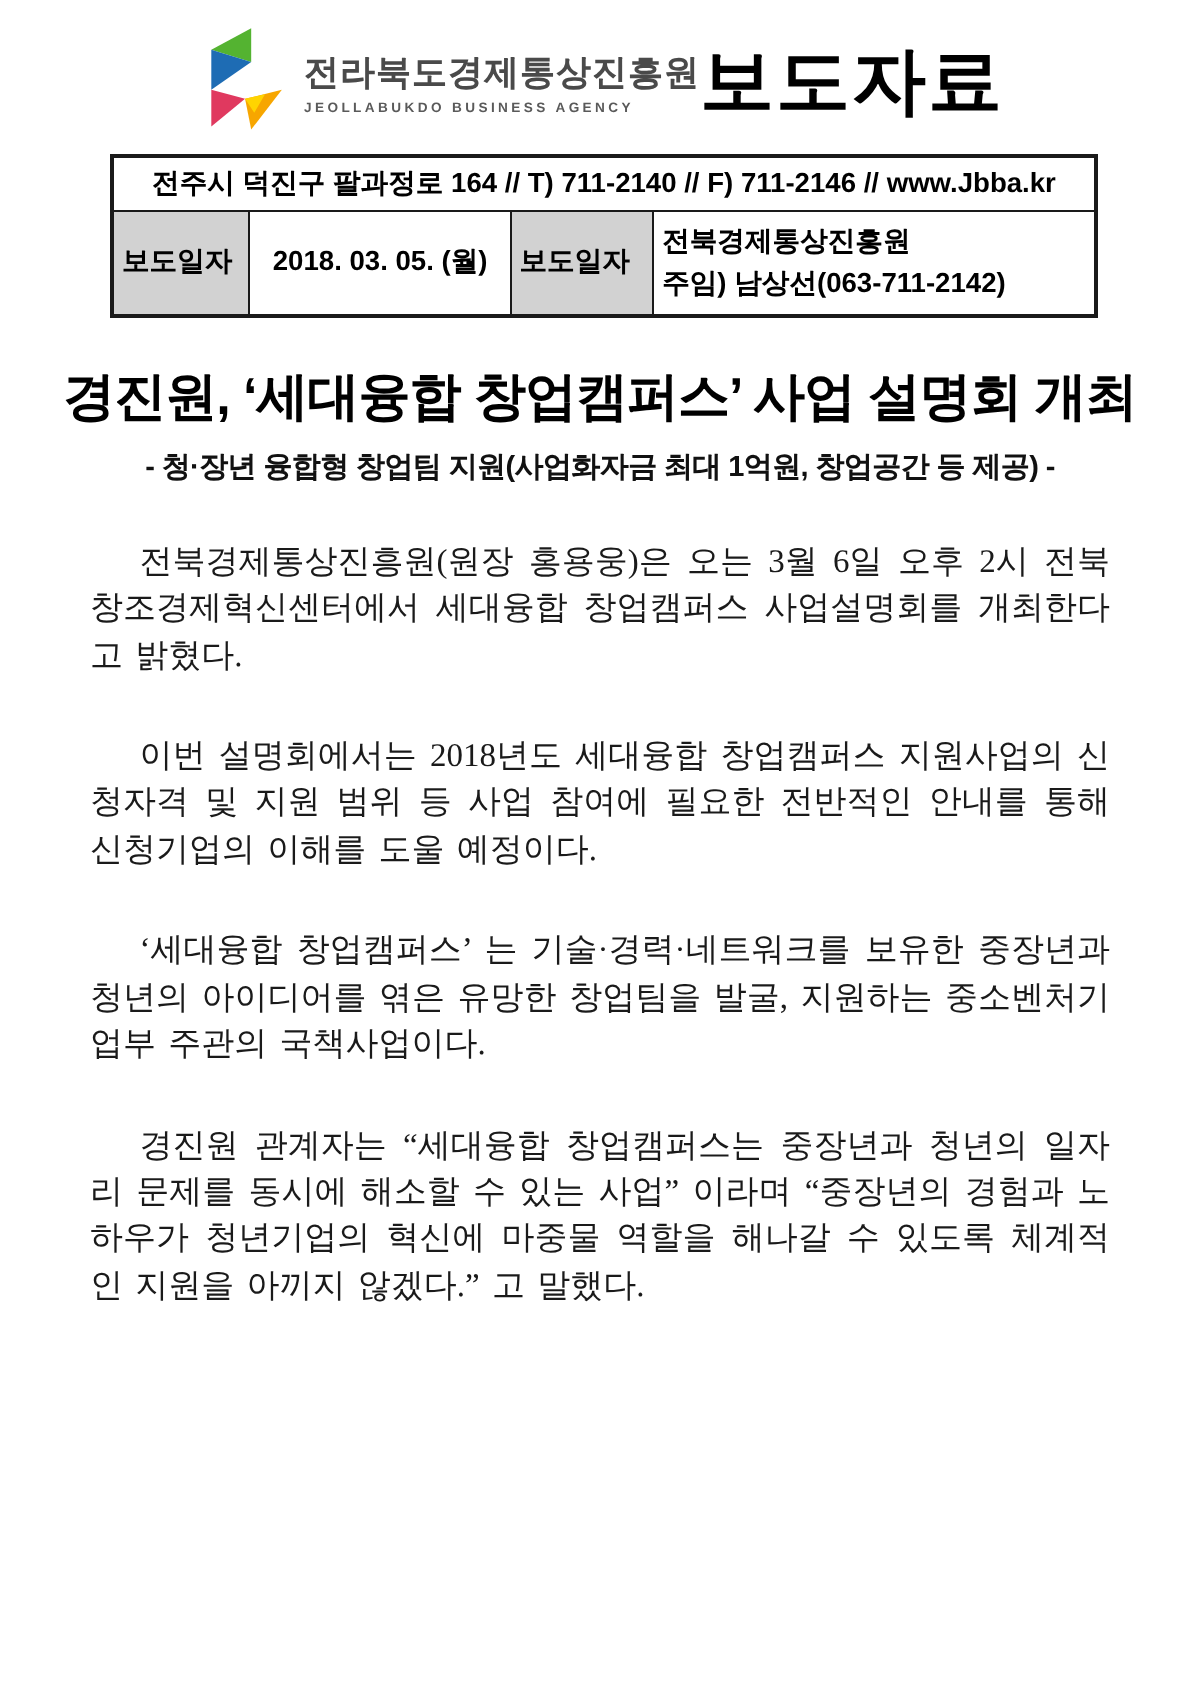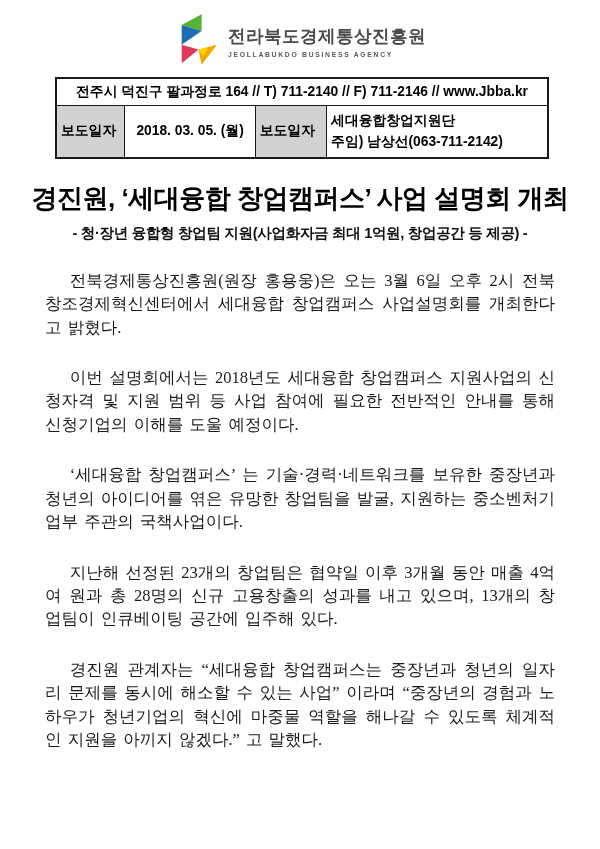--- a/index.html
+++ b/index.html
@@ -85,51 +85,51 @@
         <polygon points="10,14 36,22 10,40" fill="#1e6cb4"></polygon>
         <polygon points="10,40 32,46 10,64" fill="#e0395f"></polygon>
         <polygon points="32,46 56,40 36,66" fill="#f7a600"></polygon>
         <polygon points="32,46 45,43 38,55" fill="#ffd400"></polygon>
       </svg>
       <div class="logo-text">
         <span class="org-name">전라북도경제통상진흥원</span>
         <span class="org-name-en">JEOLLABUKDO BUSINESS AGENCY</span>
       </div>
     </div>
+    <div class="doc-type">보도자료</div>
   </div>
 
   <table class="info">
     <colgroup>
       <col class="col-label1">
         <col class="col-date">
         <col class="col-label2">
         <col class="col-dept">
     </colgroup>
     <tbody>
         <tr>
       <td class="addr" colspan="4">전주시 덕진구 팔과정로 164 // T) 711-2140 // F) 711-2146 // www.Jbba.kr</td>
     </tr>
     <tr>
       <td class="gray">보도일자</td>
       <td class="date">2018. 03. 05. (월)</td>
       <td class="gray">보도일자</td>
       <td class="dept">
-        <div>세대융합창업지원단</div>
+        <div>전북경제통상진흥원</div>
         <div>주임) 남상선(063-711-2142)</div>
       </td>
     </tr>
   </tbody>
     </table>
 
   <div class="headline">
     <div class="title">경진원, ‘세대융합 창업캠퍼스’ 사업 설명회 개최</div>
     <div class="subtitle">- 청·장년 융합형 창업팀 지원(사업화자금 최대 1억원, 창업공간 등 제공) -</div>
   </div>
 
   <div class="body-text">
     <p>전북경제통상진흥원(원장 홍용웅)은 오는 3월 6일 오후 2시 전북창조경제혁신센터에서 세대융합 창업캠퍼스 사업설명회를 개최한다고 밝혔다.</p>
     <p>이번 설명회에서는 2018년도 세대융합 창업캠퍼스 지원사업의 신청자격 및 지원 범위 등 사업 참여에 필요한 전반적인 안내를 통해 신청기업의 이해를 도울 예정이다.</p>
     <p>‘세대융합 창업캠퍼스’ 는 기술·경력·네트워크를 보유한 중장년과 청년의 아이디어를 엮은 유망한 창업팀을 발굴, 지원하는 중소벤처기업부 주관의 국책사업이다.</p>
-    <p class="gap-lg">지난해 선정된 23개의 창업팀은 협약일 이후 3개월 동안 매출 4억여 원과 총 28명의 신규 고용창출의 성과를 내고 있으며, 13개의 창업팀이 인큐베이팅 공간에 입주해 있다.</p>
     <p class="gap-lg">경진원 관계자는 “세대융합 창업캠퍼스는 중장년과 청년의 일자리 문제를 동시에 해소할 수 있는 사업” 이라며 “중장년의 경험과 노하우가 청년기업의 혁신에 마중물 역할을 해나갈 수 있도록 체계적인 지원을 아끼지 않겠다.” 고 말했다.</p>
   </div>
 
 </div>
 
 </body></html>

